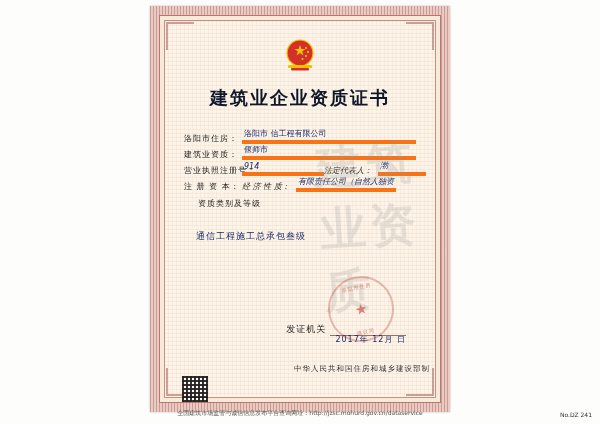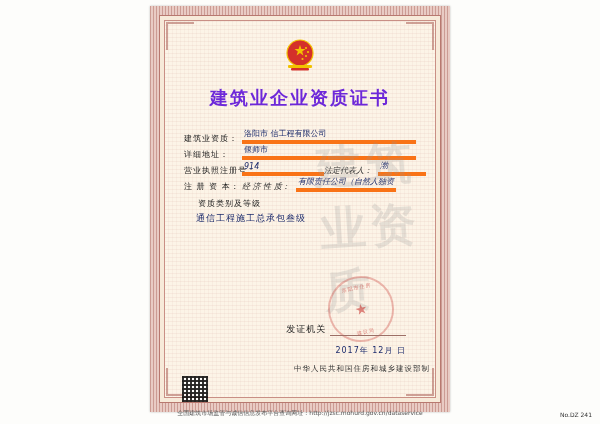--- a/index.html
+++ b/index.html
@@ -59,21 +59,21 @@
     left:20px;top:18px;right:20px;bottom:18px;
   }
   
   .emblem{
     position:absolute;left:50%;top:12px;transform:translateX(-50%);
     width:40px;height:40px;
   }
   .title{
     position:absolute;left:0;right:0;top:62px;
     text-align:center;
-    font-size:18px;font-weight:bold;color:#6d28d9;
+    font-size:18px;font-weight:bold;color:#0f172a;
     letter-spacing:2px;
     font-family:"DejaVu Sans","Liberation Sans",sans-serif;
   }
   .subtitle{
     position:absolute;left:0;right:0;top:88px;
     text-align:center;font-size:9px;color:#5a2a22;
   }
   
   .form{
     position:absolute;left:14px;right:14px;top:104px;
@@ -95,34 +95,34 @@
     white-space:nowrap;overflow:hidden;
   }
   .row.split .val{flex:none;font-style:italic;}
   .v-mid{width:78px;}
   .v-small{width:44px;}
   .lbl2{width:52px;flex:none;text-align:left;padding-right:2px;white-space:nowrap;font-style:italic;}
   .scope-label{
     margin-top:6px;font-size:8px;color:#222;letter-spacing:1px;margin-left:14px;
   }
   .scope-val{
-    margin-top:3px;font-size:9px;color:#1a2a6b;letter-spacing:1px;
+    margin-top:21px;font-size:9px;color:#1a2a6b;letter-spacing:1px;
     padding-left:12px;
   }
   
   .issuer{
     position:absolute;right:24px;bottom:58px;
     font-size:9px;color:#222;letter-spacing:1px;margin-top:8px;
   }
   .issuer .line{
     display:inline-block;border-bottom:1px solid #9c6f66;
     width:76px;height:10px;vertical-align:bottom;
   }
   .issue-date{
-    position:absolute;right:24px;bottom:38px;
+    position:absolute;right:24px;bottom:49px;
     font-size:8px;color:#1a2a6b;letter-spacing:1px;
   }
   .footer-org{
     position:absolute;left:0;right:0;bottom:20px;
     text-align:right;font-size:7.5px;color:#333;letter-spacing:1px;
   }
   
   .seal{
     position:absolute;right:36px;bottom:52px;
     width:62px;height:62px;border-radius:50%;
@@ -197,26 +197,26 @@
           <rect x="8" y="29" width="24" height="3" rx="1" fill="#f2c200"></rect>
           <rect x="11" y="32" width="18" height="2.4" rx="1" fill="#d4302a"></rect>
         </svg>
       </div>
 
       <div class="title">建筑业企业资质证书</div>
 
       <div class="form">
 
         <div class="row">
+          <div class="lbl">洛阳市住房：</div>
+          <div class="val">洛阳市        信工程有限公司</div>
+        </div>
+
+        <div class="row">
           <div class="lbl">建筑业资质：</div>
-          <div class="val">洛阳市        信工程有限公司</div>
-        </div>
-
-        <div class="row">
-          <div class="lbl">详细地址：</div>
           <div class="val">偃师市</div>
         </div>
 
         <div class="row split">
           <div class="lbl">营业执照注册号：</div>
           <div class="val v-mid">914</div>
           <div class="lbl2">法定代表人：</div>
           <div class="val v-small">渤</div>
         </div>
 

